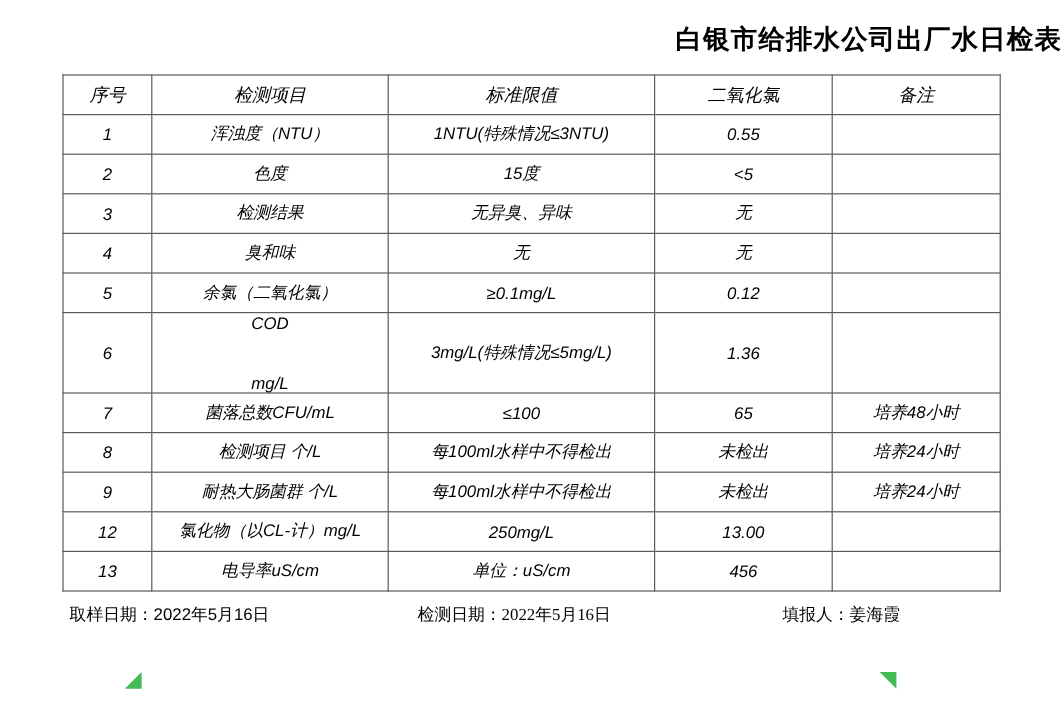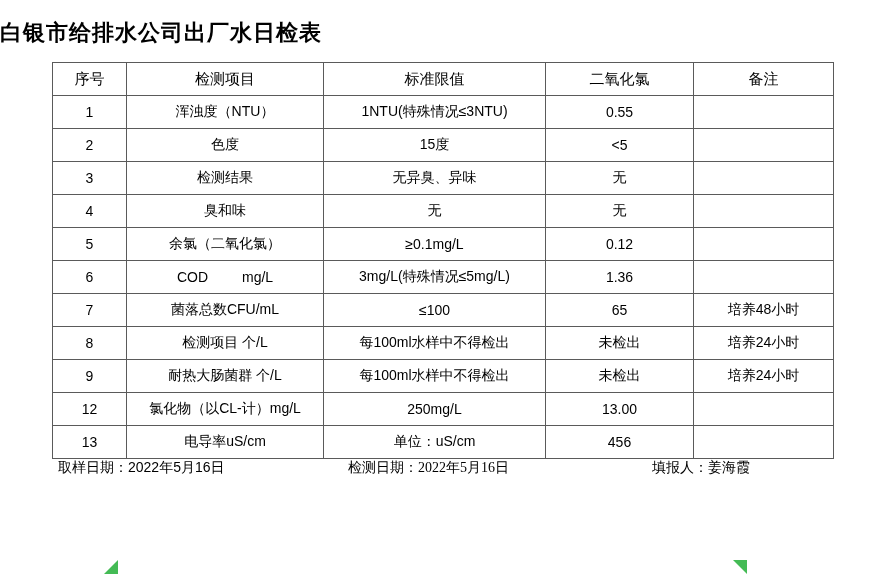--- a/index.html
+++ b/index.html
@@ -15,30 +15,31 @@
     position: relative;
     overflow: hidden;
   }
   .page {
     width: 885px;
     height: 584px;
     position: relative;
     box-sizing: border-box;
   }
   .doc-title {
-    text-align: left;
+    text-align: right;
     font-size: 22px;
     font-weight: 700;
     letter-spacing: 1px;
     padding-top: 18px;
     padding-bottom: 14px;
     font-family: "Liberation Sans", sans-serif;
   }
   .table-wrap {
     margin: 0 52px;
+    font-style: italic;
   }
   table.report {
     border-collapse: collapse;
     width: 781px;
     table-layout: fixed;
   }
   table.report td, table.report th {
     border: 1px solid #5a5a5a;
     height: 33px;
     font-size: 14px;
@@ -55,25 +56,26 @@
   col.c-item    { width: 197px; }
   col.c-limit   { width: 222px; }
   col.c-result  { width: 148px; }
   col.c-remark  { width: 140px; }
 
   .cell-item-split {
     display: flex;
     justify-content: center;
     align-items: center;
     gap: 34px;
+    flex-direction: column;
   }
   .footer {
     margin: 0 52px;
     display: flex;
-    align-items: flex-start;
+    align-items: center;
     font-size: 14px;
     height: 40px;
   }
   .f-sample { width: 290px; text-align: left; padding-left: 6px; }
   .f-test   { width: 280px; text-align: left; font-family: Liberation Serif, serif; }
   .f-report { flex: 1; text-align: left; padding-left: 24px; }
 
   
   .mark {
     position: absolute;

